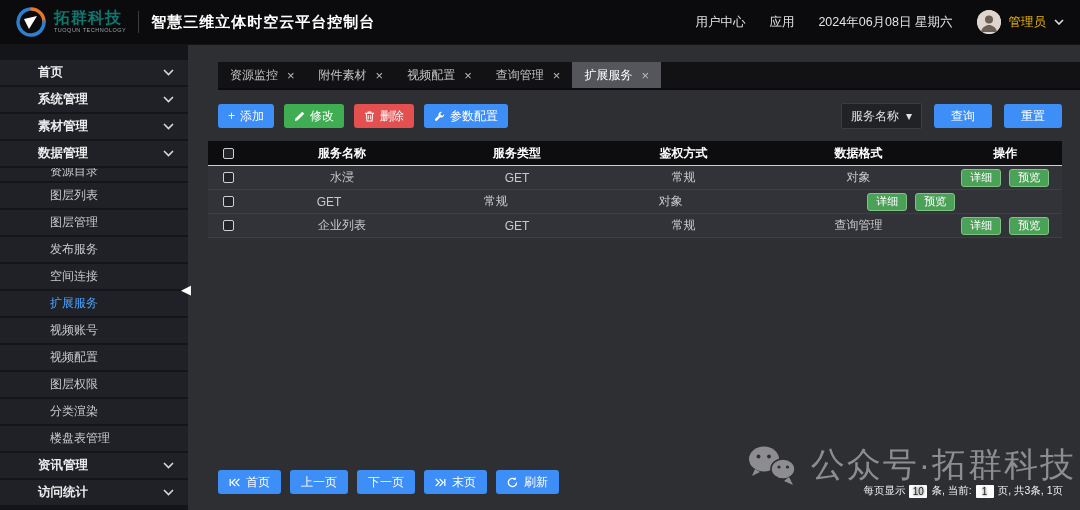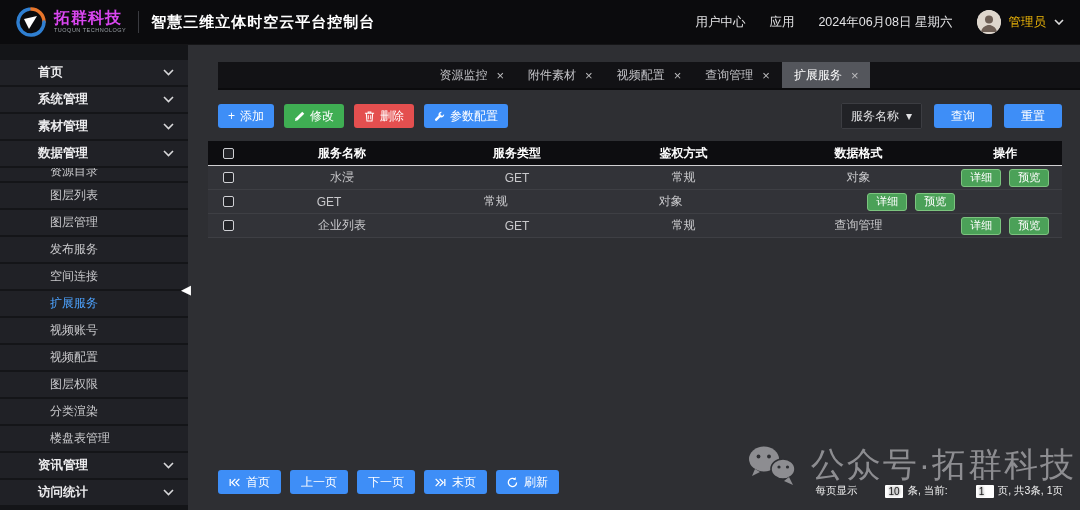--- a/index.html
+++ b/index.html
@@ -10,21 +10,21 @@
   }
   .app { width:1080px; height:510px; display:flex; flex-direction:column; }
 
   
   .hdr {
     height:45px; background:#0b0b0d; display:flex; align-items:center;
     padding:0 16px; flex:0 0 45px; border-bottom:1px solid #151517;
   }
   .brand { display:flex; align-items:center; gap:8px; }
   .brand-txt { display:flex; flex-direction:column; line-height:1; }
-  .brand-name { font-size:16px; font-weight:bold; color:#d946ef; letter-spacing:1px; }
+  .brand-name { font-size:16px; font-weight:bold; color:#0f766e; letter-spacing:1px; }
   .brand-sub { font-size:5.5px; color:#9aa0a6; margin-top:2px; letter-spacing:.5px; }
   .hdr-sep { width:1px; height:22px; background:#3a3b40; margin:0 12px; }
   .hdr-title { font-size:15px; font-weight:bold; color:#fff; letter-spacing:1px; }
   .hdr-right { margin-left:auto; display:flex; align-items:center; gap:24px; }
   .hdr-link { color:#e3e3e5; font-size:12.5px; cursor:pointer; }
   .hdr-date { color:#e3e3e5; font-size:12.5px; }
   .user-box { display:flex; align-items:center; gap:8px; cursor:pointer; }
   .avatar { width:24px; height:24px; border-radius:50%; background:#e9e4de; display:flex; align-items:center; justify-content:center; overflow:hidden; }
   .uname { color:#eab308; font-size:12.5px; }
 
@@ -47,21 +47,21 @@
   .collapse-handle {
     position:absolute; left:181px; top:238px; color:#fff; font-size:13px;
     cursor:pointer; z-index:5; line-height:1;
   }
 
   
   .content { flex:1; display:flex; flex-direction:column; position:relative; min-width:0; background:#2e2f33; }
 
   .tabstrip {
     margin:17px 0 0 30px; height:28px; background:#121215;
-    display:flex; align-items:stretch; border-bottom:2px solid #0b0b0d;justify-content:center;
+    display:flex; align-items:stretch; border-bottom:2px solid #0b0b0d;
   }
   .tab {
     display:flex; align-items:center; gap:9px; padding:0 12px;
     color:#c2c2c6; font-size:12px; cursor:pointer; white-space:nowrap;
   }
   .tab .x { font-size:13px; color:#bdbdbf; line-height:1; }
   .tab.active { background:#54565c; color:#fff; }
 
   .toolbar { display:flex; align-items:center; margin:13px 18px 0 30px; height:26px; }
   .btn {
@@ -117,21 +117,21 @@
     display:inline-flex; align-items:center; gap:6px; height:24px; padding:0 11px;
     background:#3e8ef7; border:none; border-radius:3px; color:#fff; font-size:12px;
     cursor:pointer; font-family:inherit;
   }
 
   .pageinfo {
     position:absolute; right:17px; bottom:12px; z-index:3;
     display:flex; align-items:center; gap:4px; color:#f2f2f2; font-size:10.5px;
     text-shadow:0 0 3px #2e2f33;
   }
-  .pi-box { background:#fff; color:#222; min-width:18px; text-align:left; padding:1px 3px; border-radius:1px; font-size:10px;margin-left:24px; }
+  .pi-box { background:#fff; color:#222; min-width:18px; text-align:center; padding:1px 3px; border-radius:1px; font-size:10px; }
 
   .watermark {
     position:absolute; right:4px; bottom:22px; z-index:2;
     display:flex; align-items:center; gap:14px; color:#96969a; opacity:.92;
     font-size:34px; letter-spacing:2px; white-space:nowrap; pointer-events:none;
   }
 </style>
 </head>
 <body>
 

